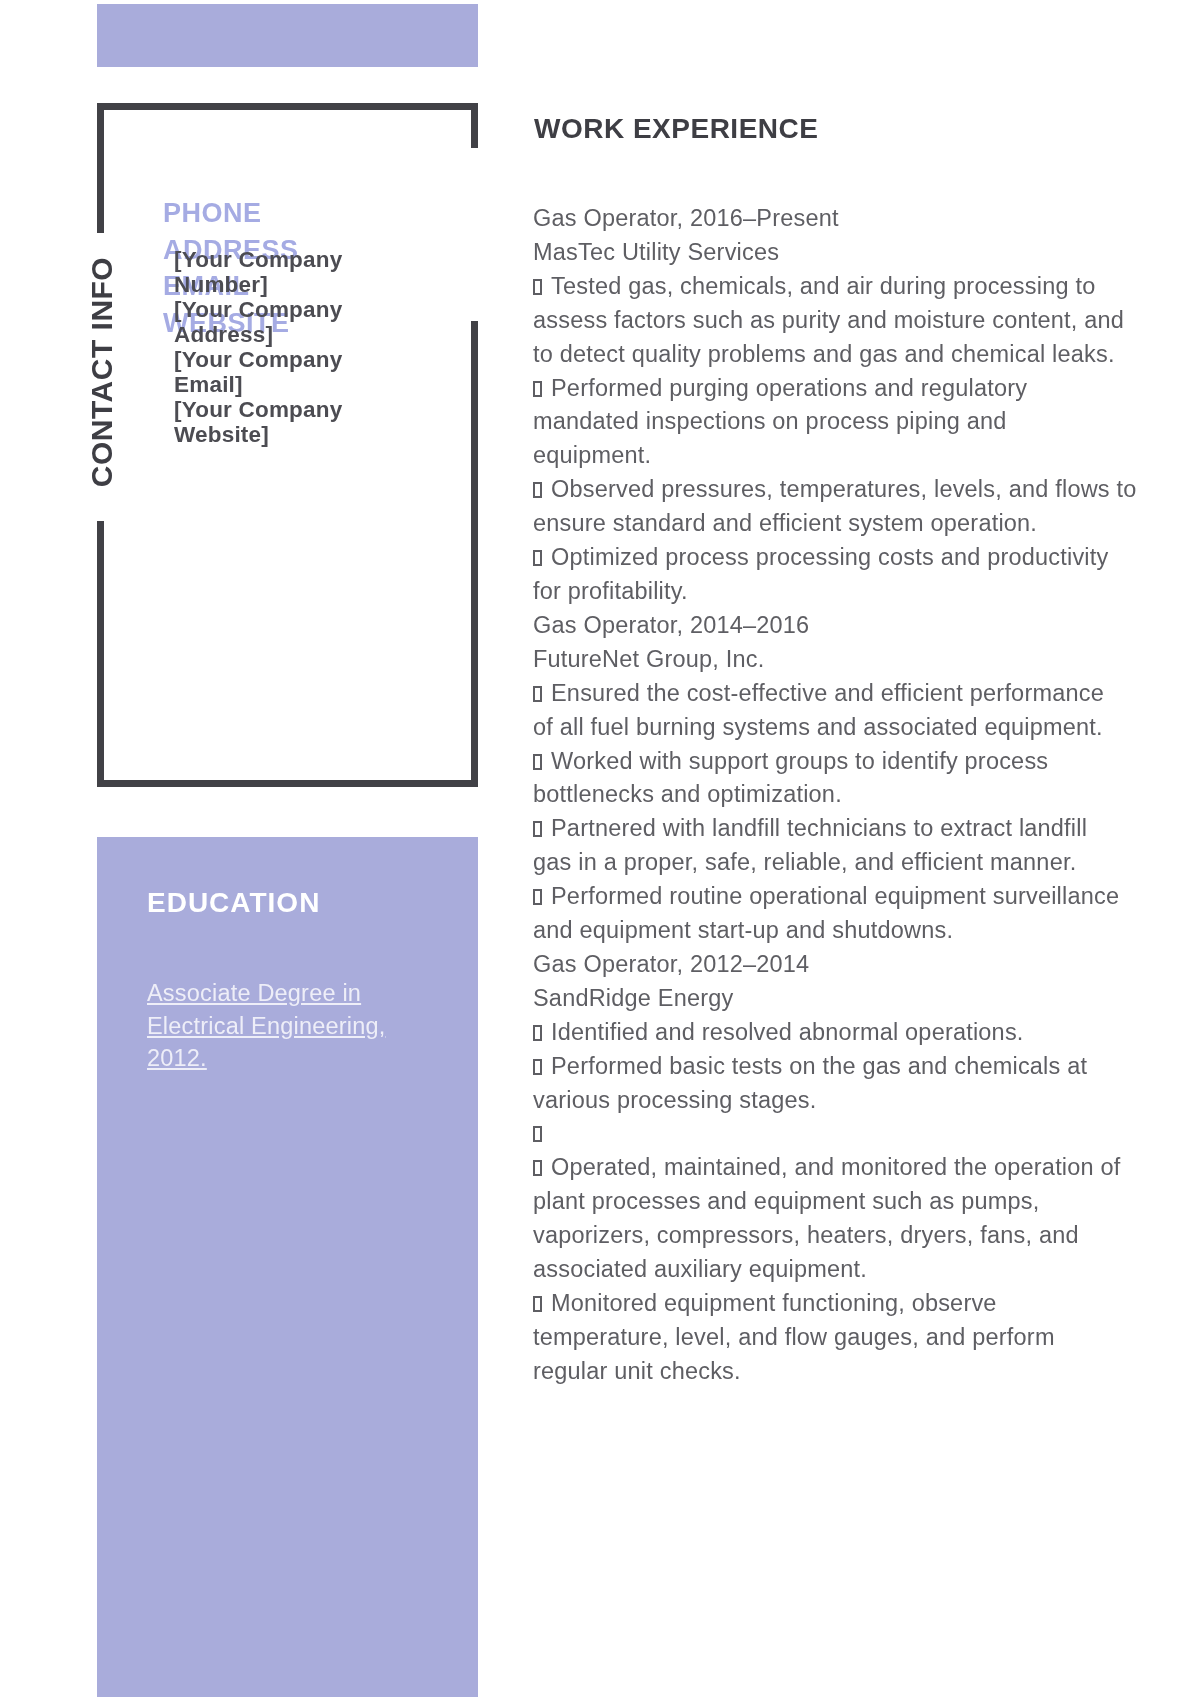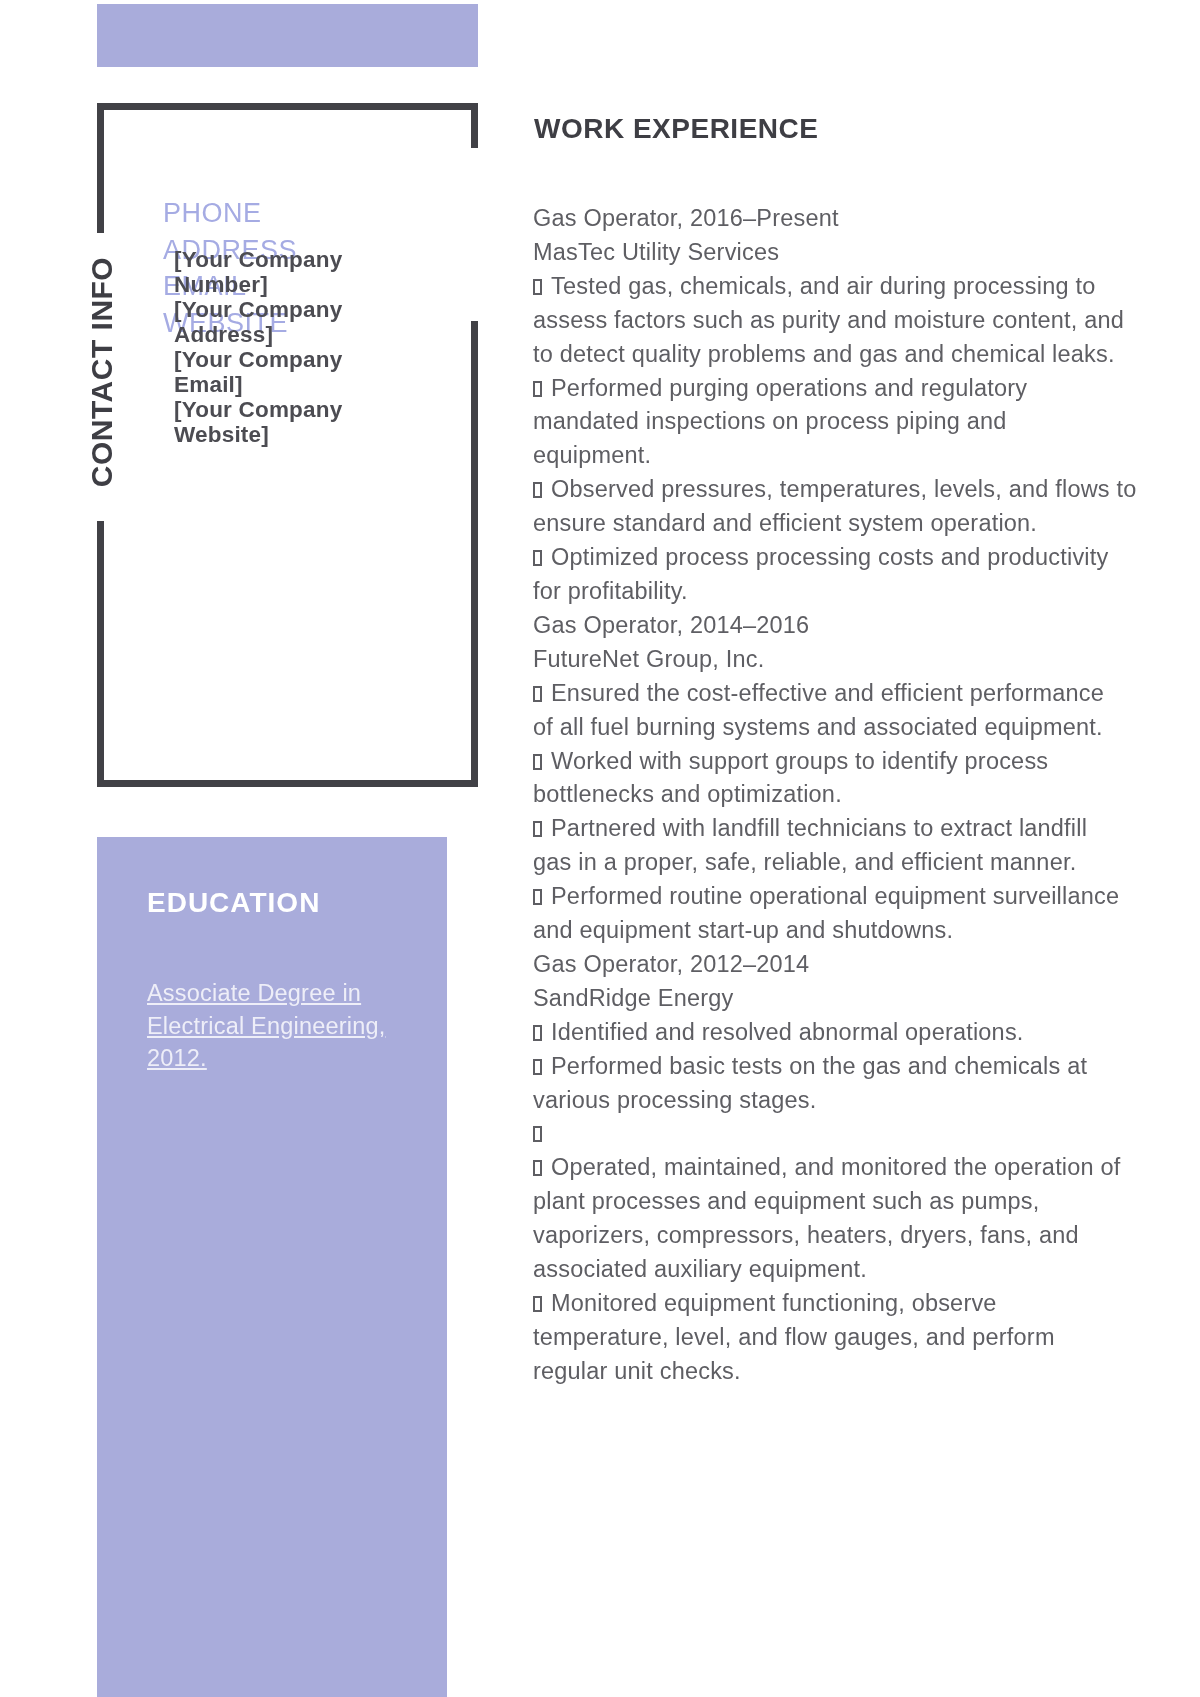--- a/index.html
+++ b/index.html
@@ -24,21 +24,21 @@
   .contact-side {
     position:absolute; left:102px; top:372px;
     transform:translate(-50%,-50%) rotate(-90deg);
     font-size:30px; font-weight:700; letter-spacing:0.5px;
     color:var(--ink); white-space:nowrap;
   }
 
   
   .contact-labels {
     position:absolute; left:163px; top:195px; z-index:1;
-    font-size:27px; font-weight:400; line-height:36.5px;
+    font-size:27px; font-weight:700; line-height:36.5px;
     letter-spacing:0.5px; color:var(--label);
   }
   
   .contact-placeholders {
     position:absolute; left:174px; top:247px; z-index:2;
     font-size:22.5px; line-height:25px; letter-spacing:0.2px;
     color:var(--placeholder);
     font-weight:bold;
   }
   .contact-placeholders .ph-item { white-space:pre-line; margin:0; }
@@ -58,21 +58,21 @@
   .bullet { margin:0; }
   .bullet-text { white-space:pre-line; }
   .tofu {
     display:inline-block; width:9px; height:16px;
     border:2px solid currentColor; box-sizing:border-box;
     margin-right:9px; vertical-align:-1px;
   }
 
   
   .edu {
-    position:absolute; left:97px; top:837px; width:350px; height:860px;
+    position:absolute; left:97px; top:837px; width:381px; height:860px;
     background:var(--lavender);
   }
   .edu-heading {
     position:absolute; left:50px; top:49px; margin:0;
     font-size:28px; line-height:34px; font-weight:800;
     letter-spacing:1px; color:#ffffff;
   }
   .edu-body {
     position:absolute; left:50px; top:140px;
     font-size:23.5px; line-height:32.7px; letter-spacing:0.2px;

